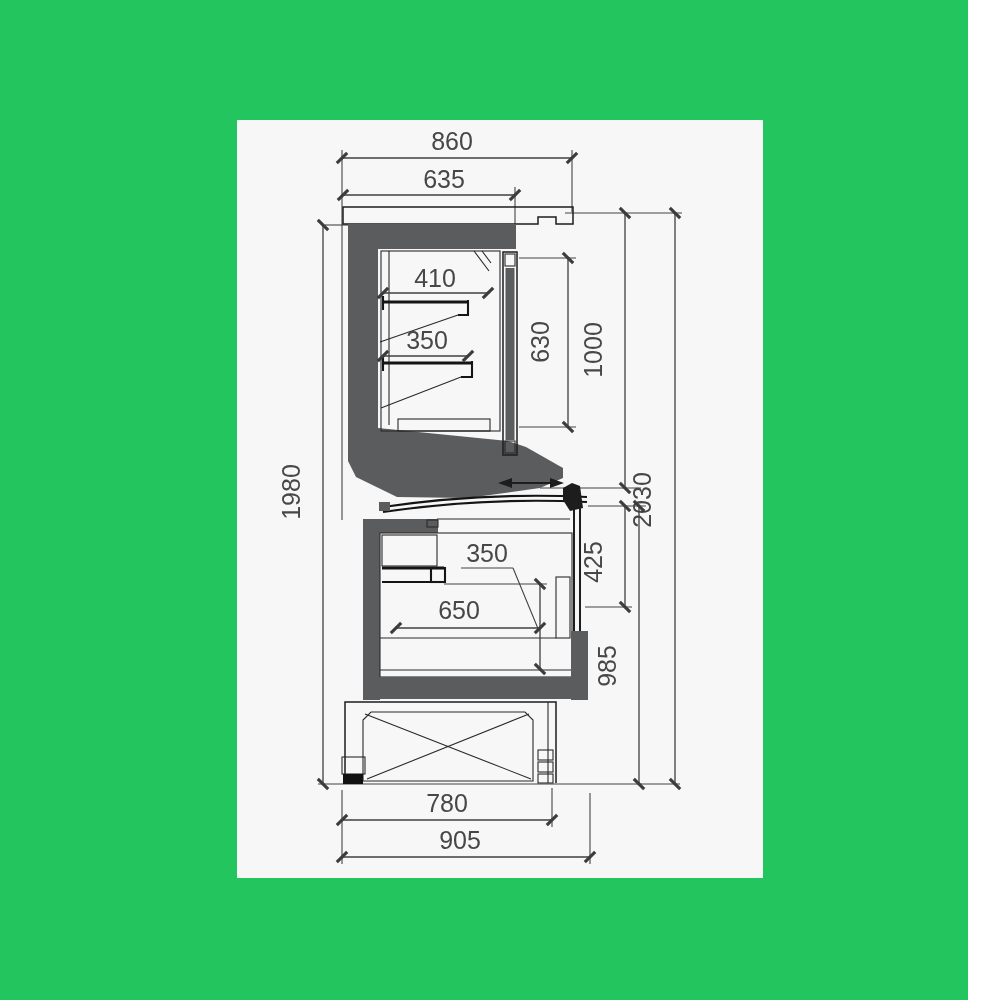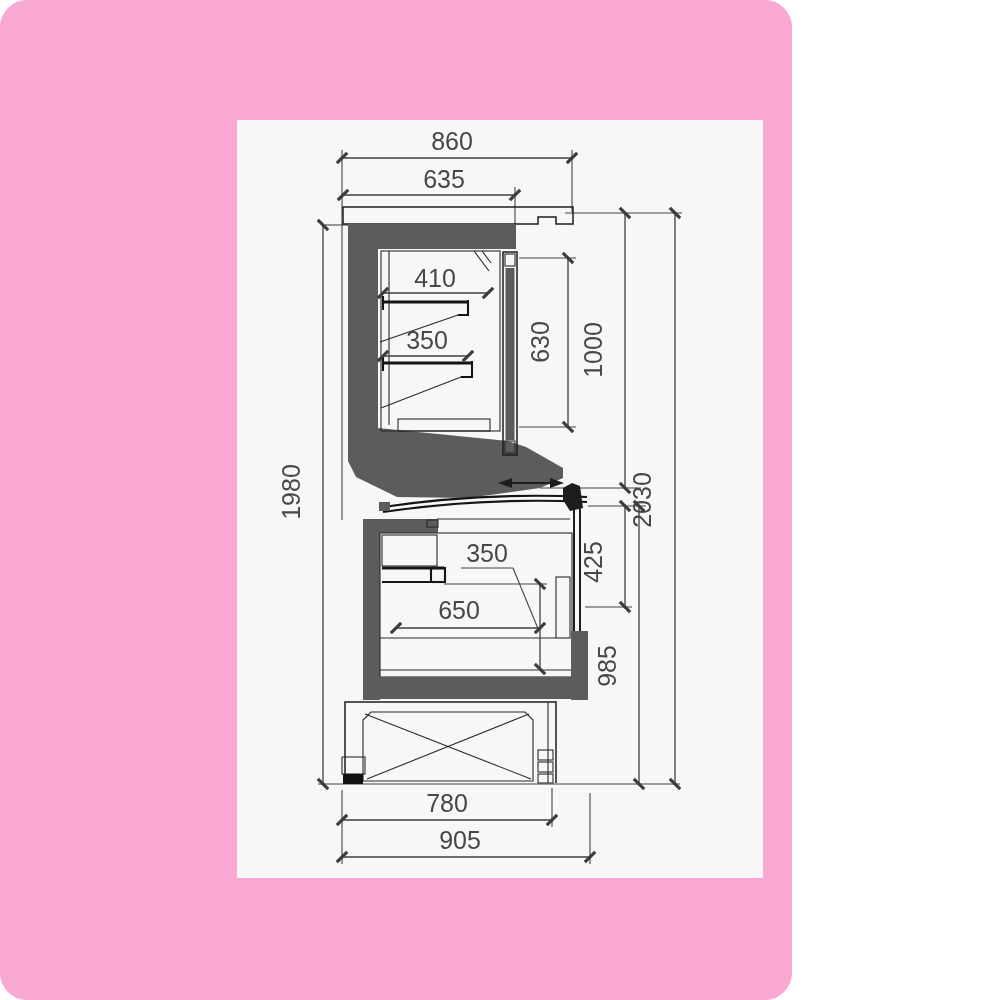--- a/index.html
+++ b/index.html
@@ -1,16 +1,16 @@
 <!DOCTYPE html>
 <html><head>
 <meta charset="utf-8">
 <style>
   html,body{margin:0;padding:0;background:#ffffff;}
-  .stage{position:relative;width:792px;height:1000px;background:#f9a8d4;overflow:hidden;border-radius:27px;}
+  .stage{position:relative;width:968px;height:1000px;background:#22c55e;overflow:hidden;}
   svg{position:absolute;left:0;top:0;}
   svg text{font-family:"Liberation Sans","DejaVu Sans",sans-serif;font-size:25px;fill:#474747;}
   .ext{stroke:#454545;stroke-width:1.1;fill:none;}
   .dim{stroke:#3f3f3f;stroke-width:1.3;fill:none;marker-start:url(#tk);marker-end:url(#tk);}
   .ln{stroke:#1e1e1e;stroke-width:1.5;fill:none;}
   .lnthin{stroke:#2a2a2a;stroke-width:1.1;fill:none;}
   .lnbold{stroke:#151515;stroke-width:3.2;fill:none;}
   .lnmed{stroke:#151515;stroke-width:2.1;fill:none;}
 </style>
 </head>

